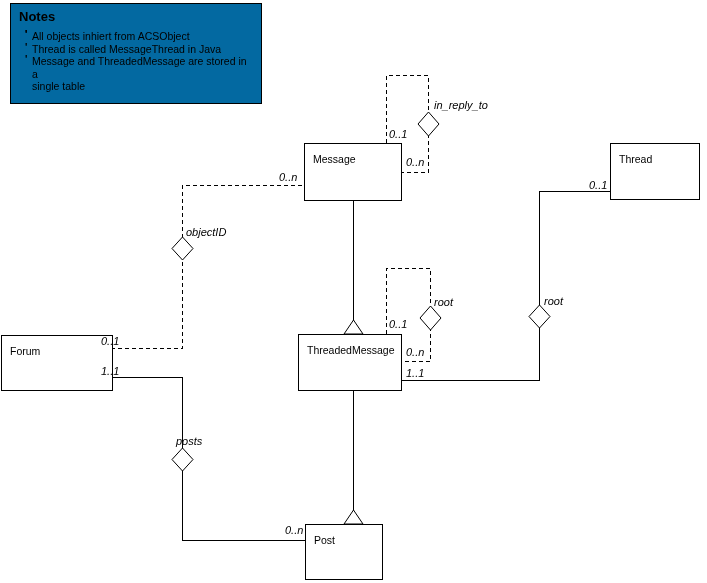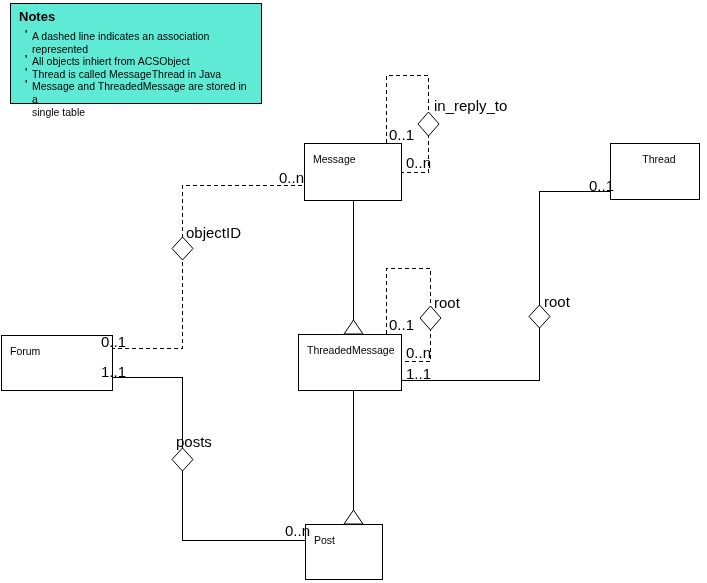--- a/index.html
+++ b/index.html
@@ -20,33 +20,34 @@
     border: 1px solid #000;
     background: #fff;
     padding: 10px 0 9px 8px;
     font-size: 10.5px;
     line-height: 11px;
     white-space: nowrap;
   }
 
   .lbl {
     position: absolute;
-    font-size: 15px;
+    font-size: 11px;
     line-height: 11px;
     white-space: nowrap;
     background: transparent;
+    font-style: italic;
   }
 
   .notes {
     position: absolute;
     left: 10px; top: 3px;
     width: 252px; height: 101px;
     box-sizing: border-box;
     border: 1px solid #000;
-    background: #5eead4;
+    background: #0369a1;
     padding: 5px 6px 0 8px;
   }
   .notes-title { font-size: 13px; font-weight: bold; }
   .notes-list {
     list-style: none;
     margin: 6px 0 0 0;
     padding: 0 0 0 13px;
     font-size: 10.5px;
     line-height: 12.6px;
   }
@@ -85,21 +86,20 @@
 
     <path d="M386.5 334 V268.5 H430.5 V361.5 H402" stroke="#000" stroke-width="1" fill="none" stroke-dasharray="4 3" shape-rendering="crispEdges"></path>
     <polygon points="430.5,306 441,318 430.5,330 420,318" fill="#fff" stroke="#000" stroke-width="1"></polygon>
   </svg>
 
   <div class="notes">
     <div class="notes-title">Notes</div>
     <ul class="notes-list">
       <li class="note-item">
         <span class="note-bullet">'</span>
-        <div>A dashed line indicates an association represented</div>
       </li>
       <li class="note-item">
         <span class="note-bullet">'</span>
         <div>All objects inhiert from ACSObject</div>
       </li>
       <li class="note-item">
         <span class="note-bullet">'</span>
         <div>Thread is called MessageThread in Java</div>
       </li>
       <li class="note-item">
@@ -119,21 +119,21 @@
   </div>
 
   <div class="entity" style="left:298px; top:334px; width:104px; height:57px;">
     <span>ThreadedMessage</span>
   </div>
 
   <div class="entity" style="left:305px; top:524px; width:78px; height:56px;">
     <span>Post</span>
   </div>
 
-  <div class="entity" style="left:610px; top:143px; width:90px; height:57px;text-align:center;">
+  <div class="entity" style="left:610px; top:143px; width:90px; height:57px;">
     <span>Thread</span>
   </div>
 
   <div class="lbl" style="left:434px; top:100px;">in_reply_to</div>
   <div class="lbl" style="left:186px; top:227px;">objectID</div>
   <div class="lbl" style="left:434px; top:297px;">root</div>
   <div class="lbl" style="left:544px; top:296px;">root</div>
   <div class="lbl" style="left:176px; top:436px;">posts</div>
 
   <div class="lbl" style="left:389px; top:129px;">0..1</div>

